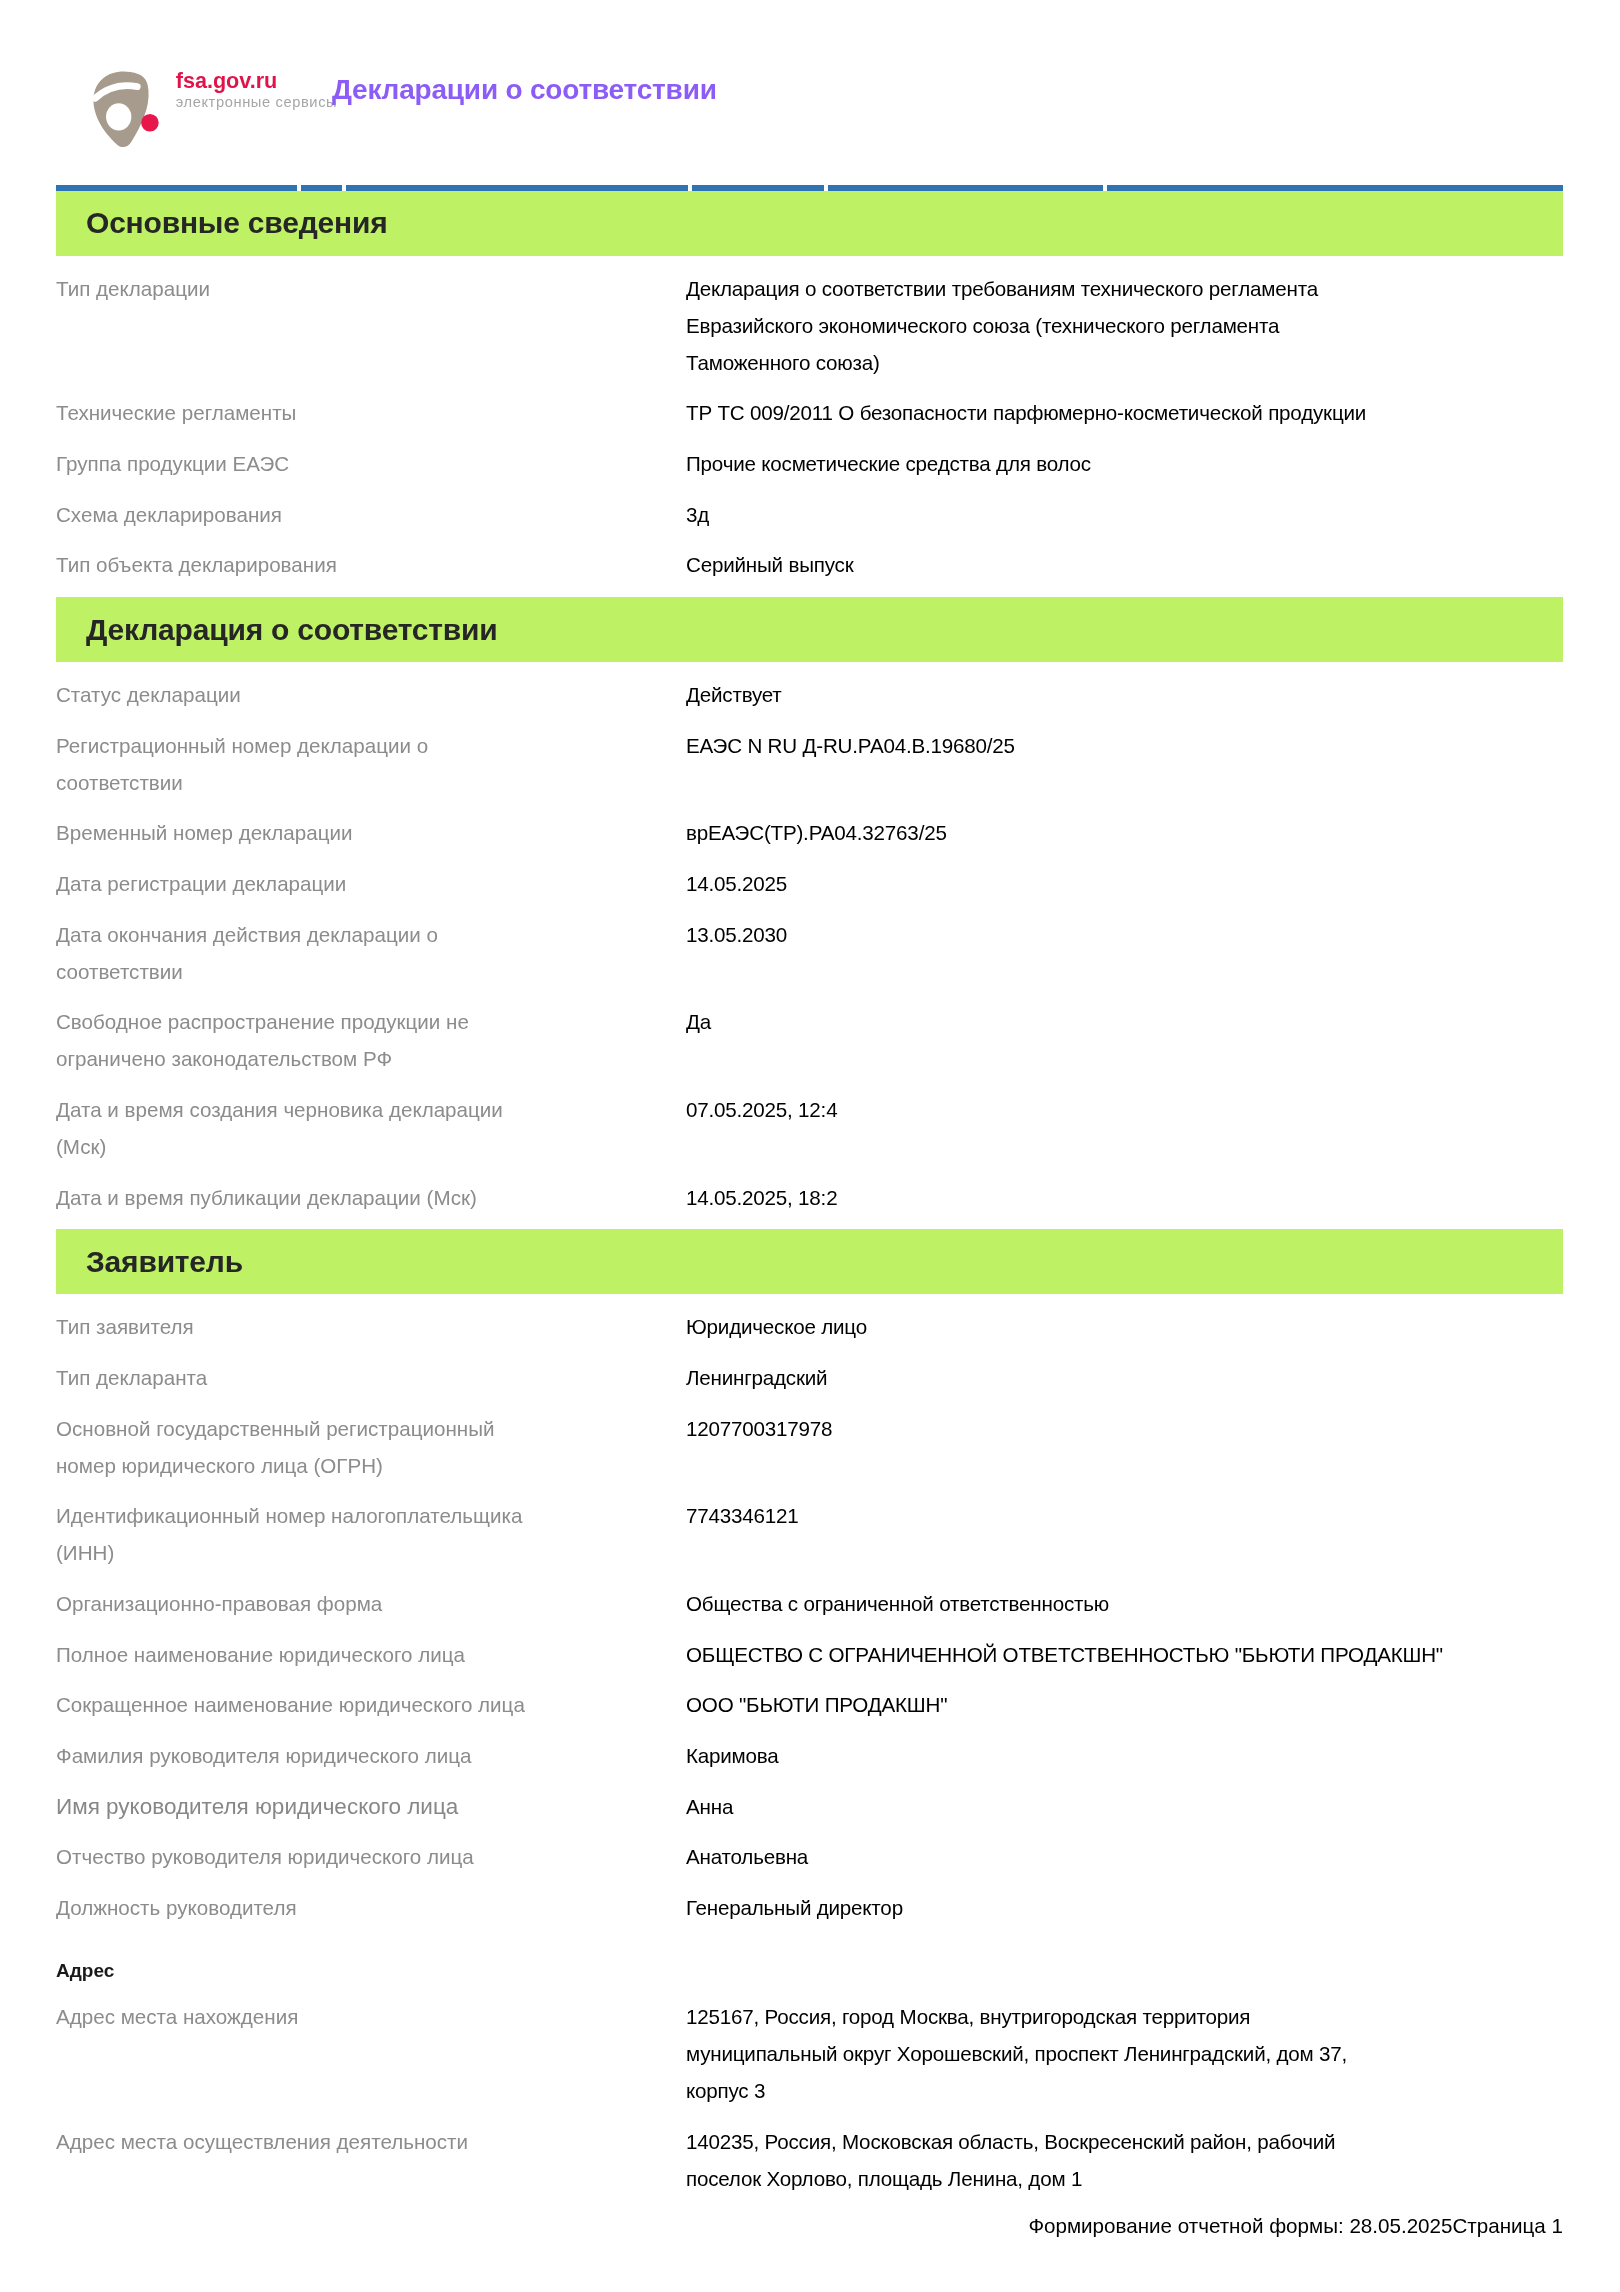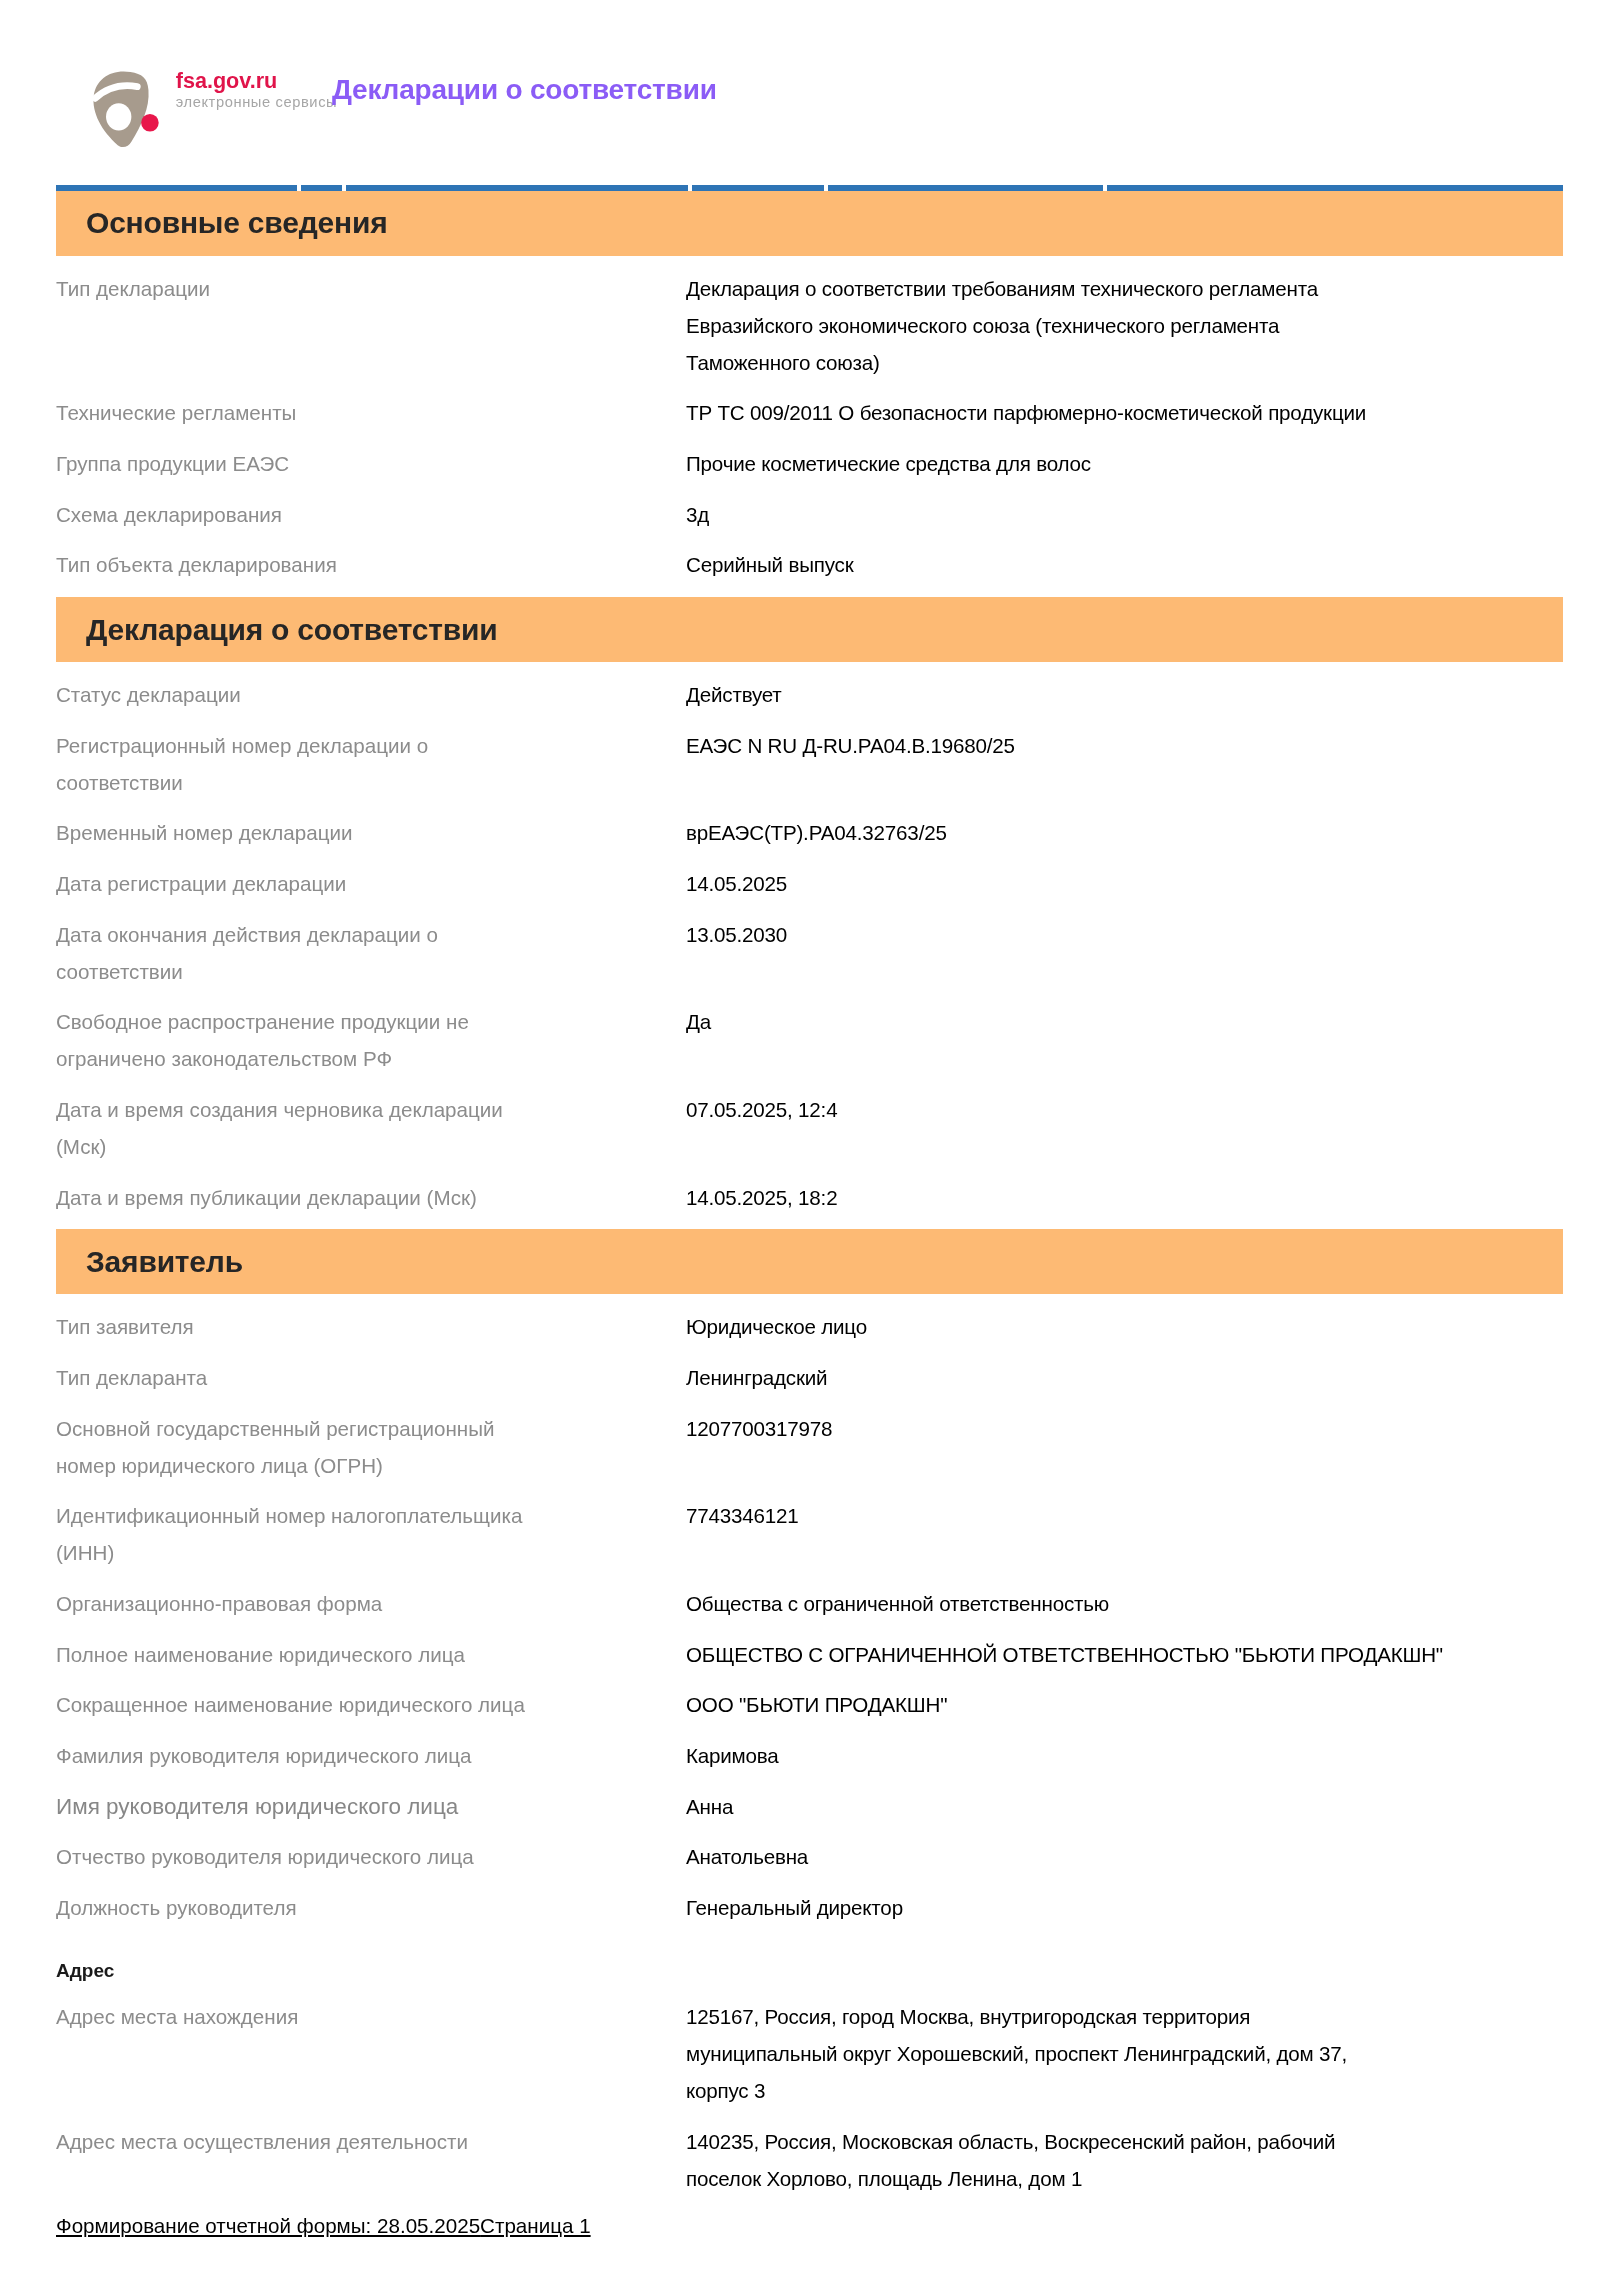--- a/index.html
+++ b/index.html
@@ -24,21 +24,21 @@
   .logo-tagline { font-size:14.7px; color:#a6a6a6; letter-spacing:0.6px; line-height:1.3; }
   .doc-title {
     position:absolute; left:276px; top:74px; margin:0;
     font-size:28px; font-weight:700; color:#8b5cf6; letter-spacing:-0.2px;
   }
 
   
   .sec { margin-top:3.9px; }
   .band {
     position:relative;
-    background:#fdba74;
+    background:#bef264;
     height:65px;
     display:flex; align-items:center;
     padding-left:30px;
     margin-bottom:11.8px;
   }
   .sec.accent .band { border-top:6.9px solid #2e74b5; }
   .sec.accent .band::before {
     content:""; position:absolute; top:-6.9px; left:0; height:6.9px; width:100%;
     background:linear-gradient(90deg,
       transparent 0 241px, #fff 241px 245px,
@@ -65,22 +65,22 @@
     white-space:pre-line; letter-spacing:-0.2px;
   }
   .subhead {
     font-size:19px; line-height:37px; font-weight:700; color:#1a1a1a;
     margin:25.5px 0 9.8px 0;
   }
 
   
   .ftr {
     position:absolute; left:56px; right:57px; bottom:55px;
-    display:flex; justify-content:flex-start;
-    font-size:20.6px; color:#000;text-decoration:underline;
+    display:flex; justify-content:flex-end;
+    font-size:20.6px; color:#000;
   }
 </style>
 </head>
 <body>
 
 <div class="page">
 
   <header class="hdr">
     <div class="logo">
       <span>

